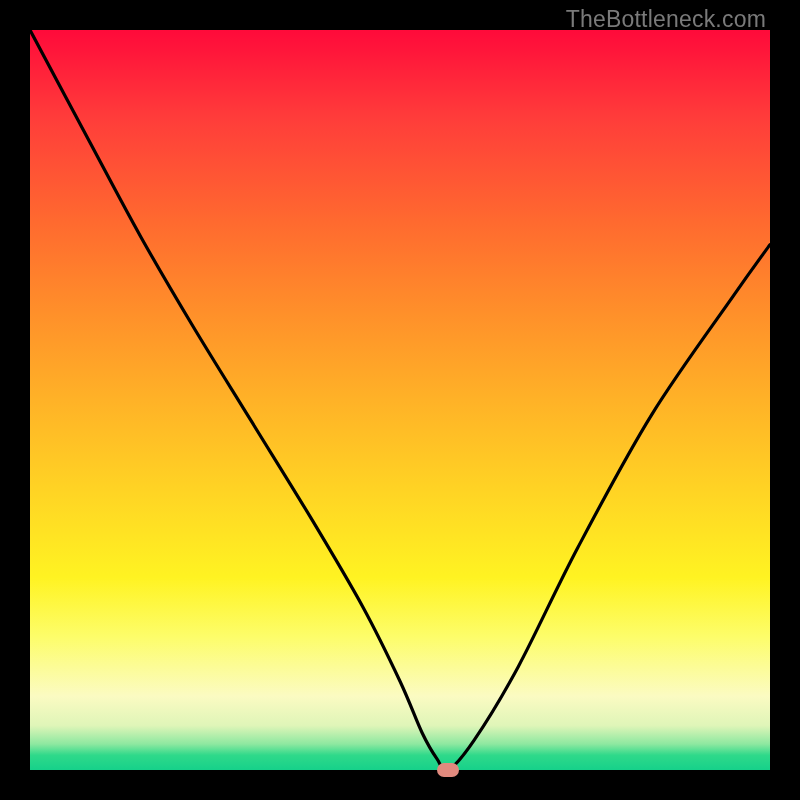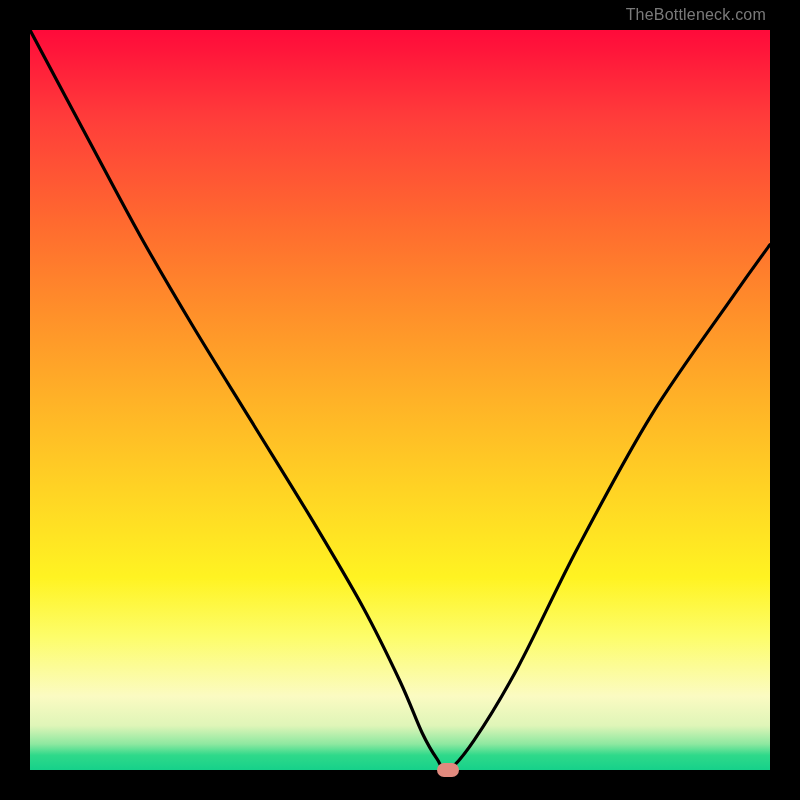--- a/index.html
+++ b/index.html
@@ -39,21 +39,21 @@
         #8de8a0 96.5%,
         #2fd98a 98%,
         #16d18a 100%
       );
   }
   .watermark {
     position: absolute;
     top: 6px;
     right: 34px;
     color: #7a7a7a;
-    font-size: 16px;
+    font-size: 23px;
     letter-spacing: 0.2px;
     user-select: none;
   }
   .curve-svg {
     position: absolute;
     left: 0;
     top: 0;
     width: 740px;
     height: 740px;
   }

